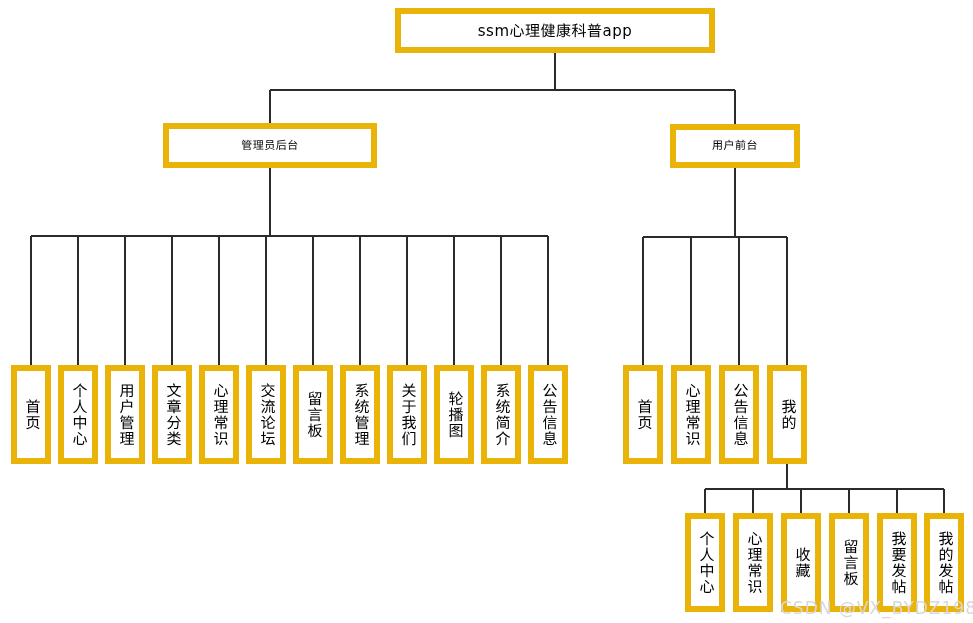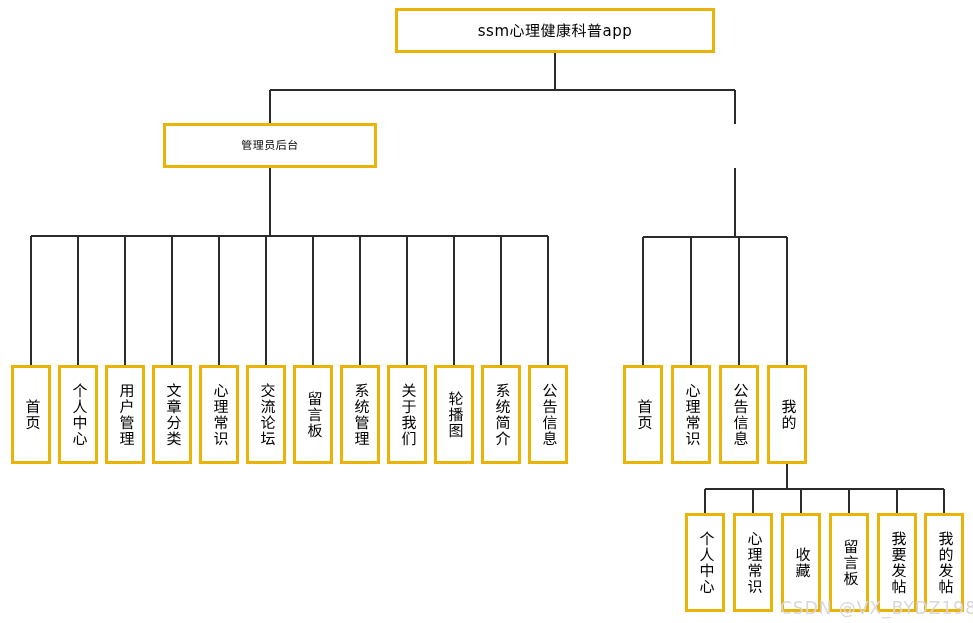--- a/index.html
+++ b/index.html
@@ -21,21 +21,21 @@
   #svg-layer {
     position: absolute;
     left: 0;
     top: 0;
     width: 973px;
     height: 623px;
   }
   .node {
     position: absolute;
     box-sizing: border-box;
-    border: 3px solid #eab308;
+    border: 6px solid #eab308;
     background: #ffffff;
     display: flex;
     align-items: center;
     justify-content: center;
     color: #000000;
     z-index: 2;
   }
   
   .node.horiz {
     font-size: 11px;
@@ -113,20 +113,23 @@
     </svg>
 
   <div class="watermark" style="left: 780px; top: 598px;">CSDN @VX_BYDZ1988</div>
 
 <div class="node root horiz" style="left: 395px; top: 8px; width: 320px; height: 45px;">
       <span class="label">ssm心理健康科普app</span>
     </div>
     <div class="node horiz" style="left: 163px; top: 123px; width: 214px; height: 45px;">
       <span class="label">管理员后台</span>
     </div>
+    <div class="node horiz" style="left: 670px; top: 124px; width: 130px; height: 44px;">
+      <span class="label">用户前台</span>
+    </div>
     <div class="node vert" style="left: 11px; top: 365px; width: 40px; height: 99px;">
       <span class="label">首页</span>
     </div>
     <div class="node vert" style="left: 58px; top: 365px; width: 40px; height: 99px;">
       <span class="label">个人中心</span>
     </div>
     <div class="node vert" style="left: 105px; top: 365px; width: 40px; height: 99px;">
       <span class="label">用户管理</span>
     </div>
     <div class="node vert" style="left: 152px; top: 365px; width: 40px; height: 99px;">

